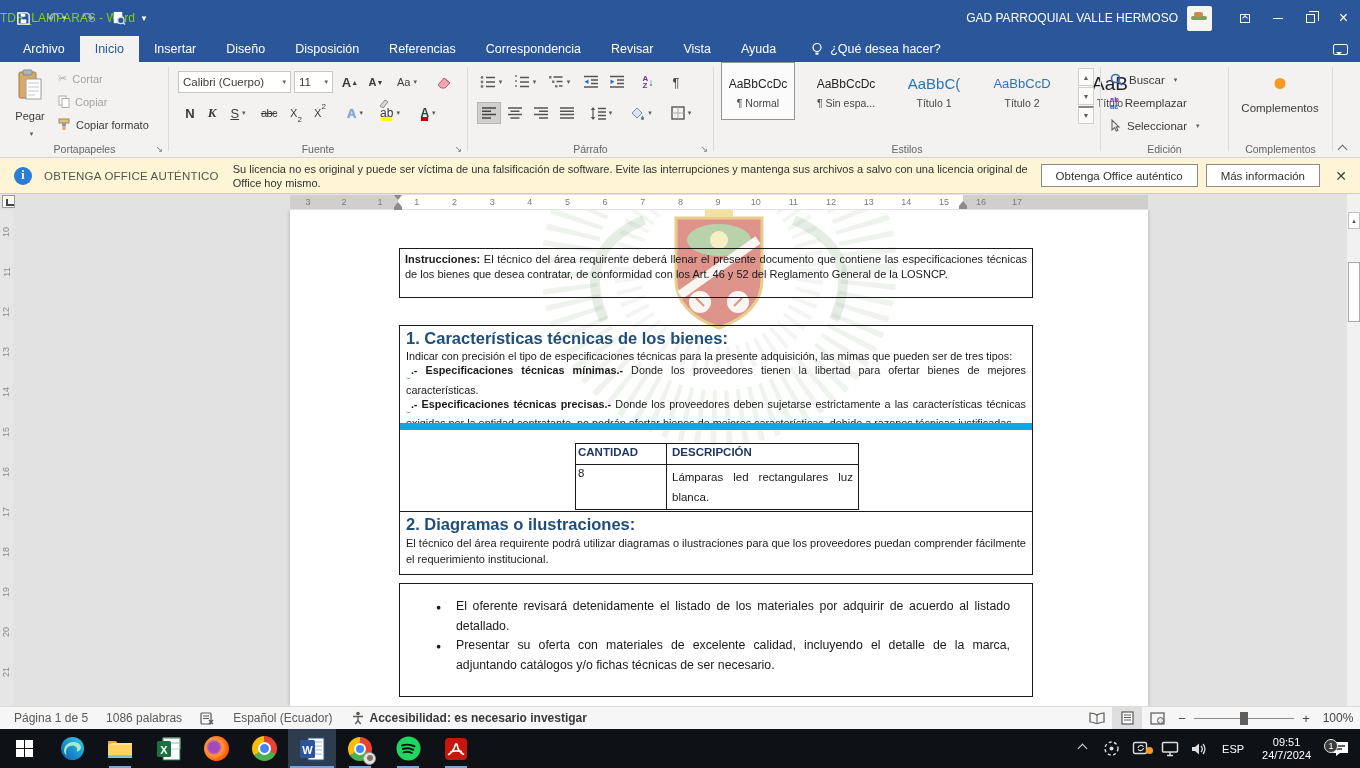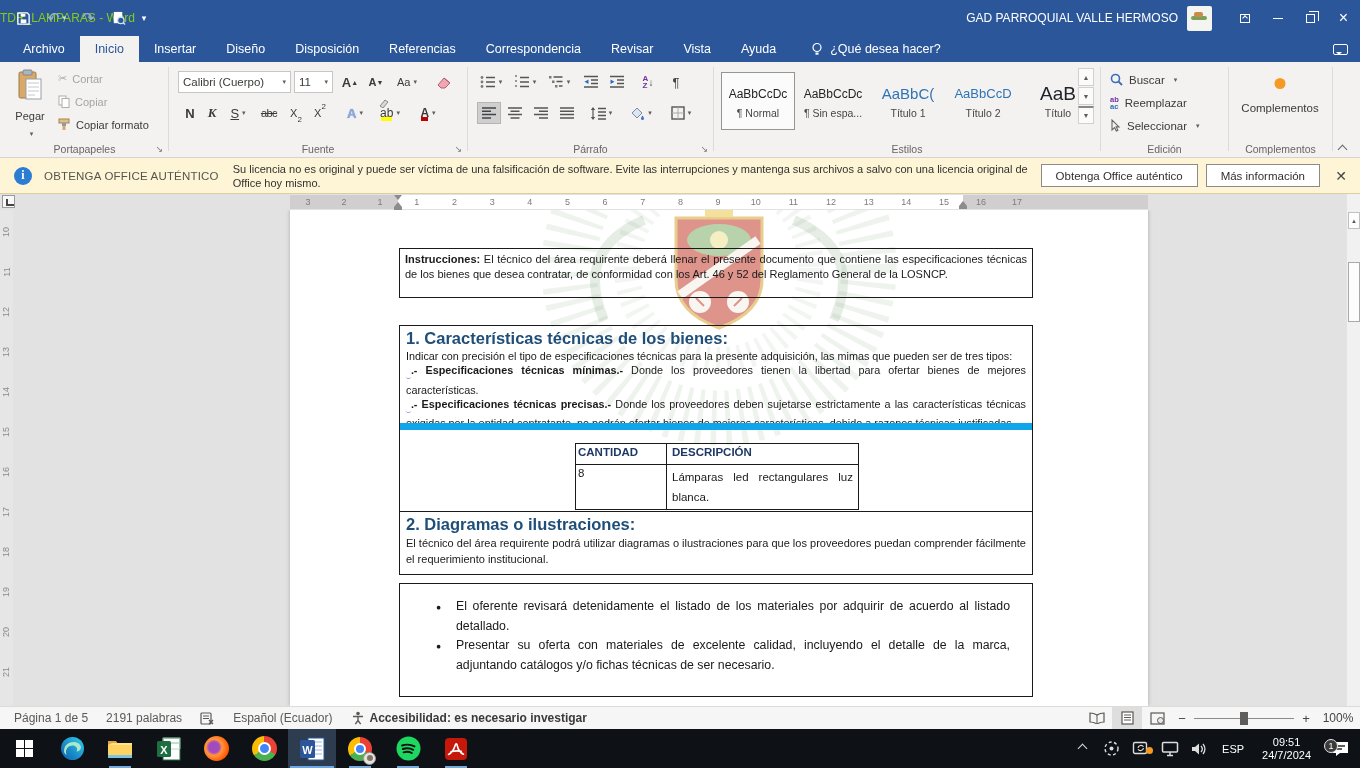--- a/index.html
+++ b/index.html
@@ -49,21 +49,21 @@
   .fbox .caret{color:#605e5c;margin-left:auto}
   .fbtn{position:absolute;height:22px;display:flex;align-items:center;justify-content:center}
   .b-bold{font-weight:bold;font-size:13px}
   .b-it{font-style:italic;font-family:"Liberation Serif",serif;font-size:13px;font-weight:bold}
   .b-un{text-decoration:underline;font-size:13px}
   .b-ab{text-decoration:line-through;font-size:11px;letter-spacing:-.5px}
   .b-eff{color:#8faadc;font-weight:bold;font-size:13px;text-shadow:0 0 1px #4472c4}
   .colorbar{position:absolute;left:1px;right:1px;bottom:-1px;height:4px}
   .sub s,.sup s{font-size:8px;text-decoration:none}
   .card{width:74px;height:58px;border:1px solid transparent;display:flex;flex-direction:column;align-items:center;justify-content:center;gap:3px;background:transparent}
-  .cards{position:absolute;left:8px;top:10px;display:flex;gap:1px}
+  .cards{position:absolute;left:8px;top:0;display:flex;gap:14px}
   .cards div:nth-of-type(1){border-color:#979593;background:#fbfbfb}
   .card .sample{font-size:12px;color:#252423;line-height:20px;white-space:nowrap}
   .card .clabel{font-size:10.5px;color:#484644;white-space:nowrap}
   .cards div:nth-of-type(3) .sample{font-size:15px;color:#2e74b5}
   .cards div:nth-of-type(4) .sample{font-size:13px;color:#2e74b5}
   .cards div:nth-of-type(5) .sample{font-size:19px;color:#20232b}
   .scrollcol{position:absolute;right:6px;top:6px;display:flex;flex-direction:column;gap:1px}
   .scb{width:16px;height:18px;background:#fbfbfa;border:1px solid #d2d0ce;font-size:7px;color:#605e5c;display:flex;align-items:center;justify-content:center}
   .edrow{position:absolute;left:10px;height:21px;display:flex;align-items:center;gap:6px;font-size:11.5px}
   .addin-dot{position:absolute;left:50%;top:16px;transform:translateX(-50%);width:11px;height:11px;border-radius:50%;background:#f59a23}
@@ -645,21 +645,21 @@
       </div>
   </div>
 
   <div class="scrollbar">
     <div class="sb-up">▲</div>
     <div class="sb-thumb"></div>
   </div>
 
   <div class="statusbar">
     <span class="sitem">Página 1 de 5</span>
-    <span class="sitem">2191 palabras</span>
+    <span class="sitem">1086 palabras</span>
     <span class="sitem">
       <svg width="15" height="14" viewBox="0 0 15 14">
           <rect x="1" y="2" width="10" height="11" rx="1" fill="none" stroke="#5b5955" stroke-width="1.2"></rect>
           <path d="M3 5h6M3 7.5h6" stroke="#5b5955" stroke-width="1"></path>
           <path d="M9 9l4 4M13 9l-4 4" stroke="#5b5955" stroke-width="1.4"></path>
         </svg>
     </span>
     <span class="sitem">Español (Ecuador)</span>
     <span class="sitem">
       <svg width="14" height="14" viewBox="0 0 14 14">

